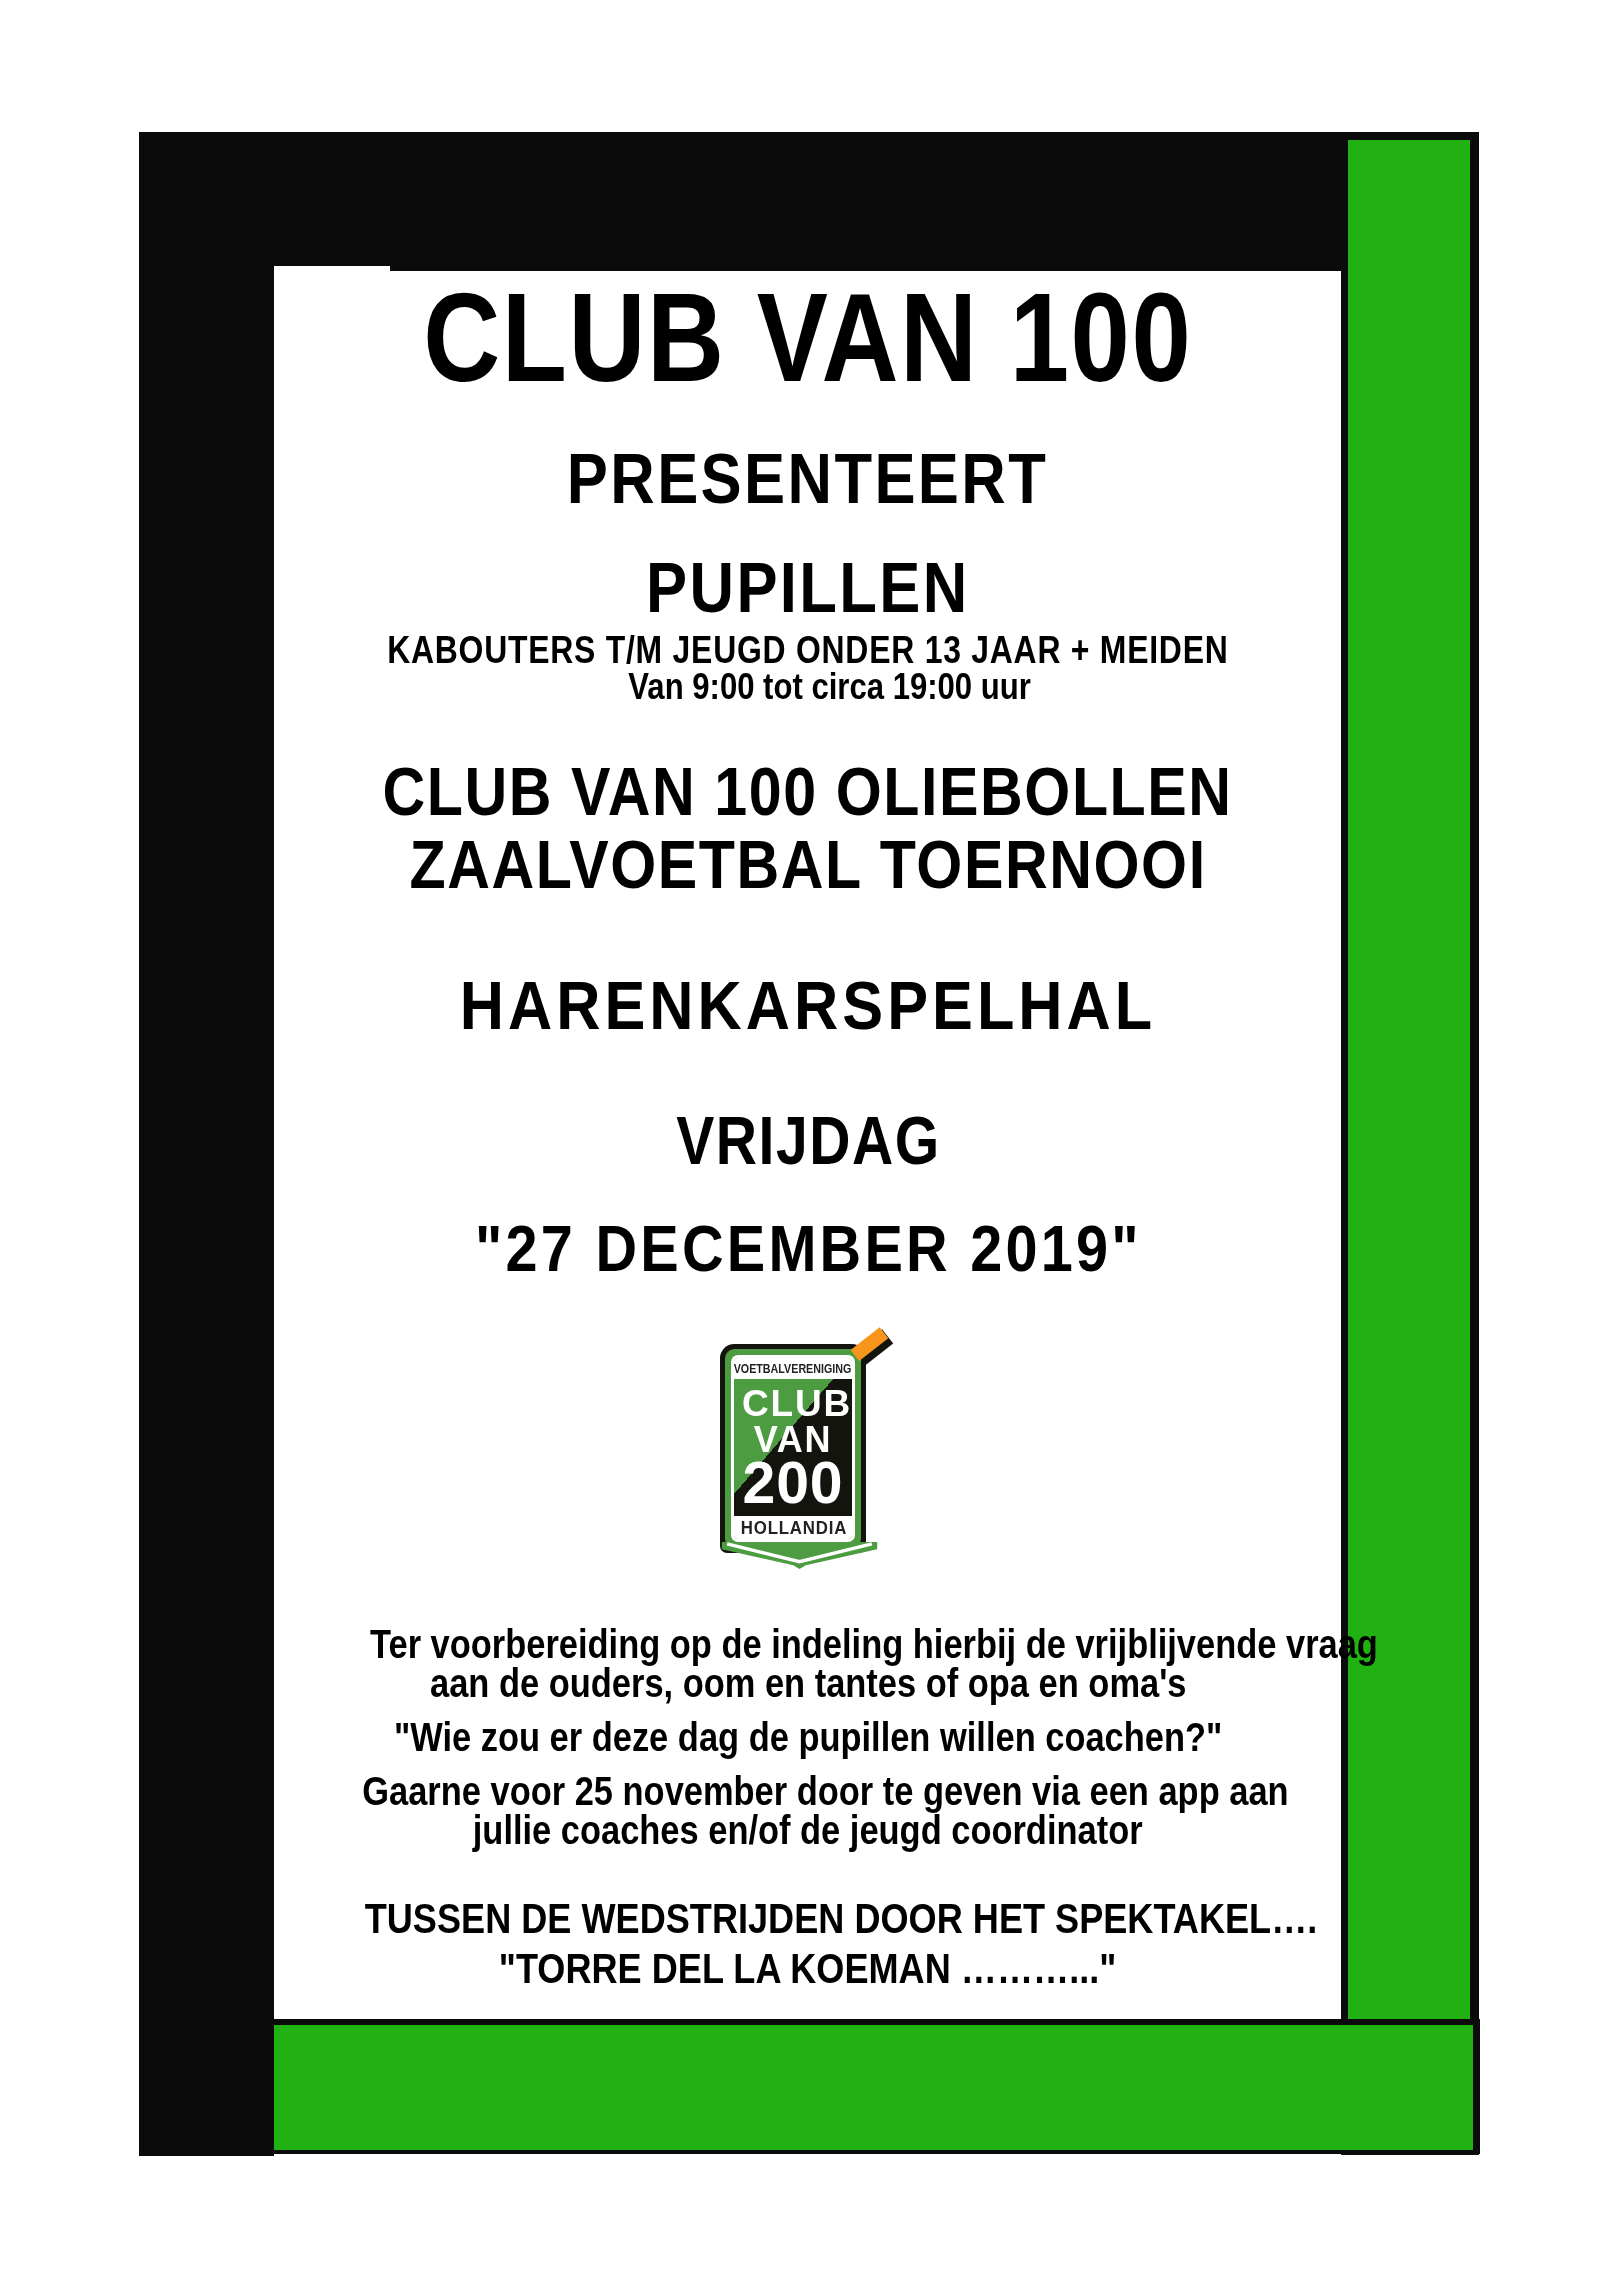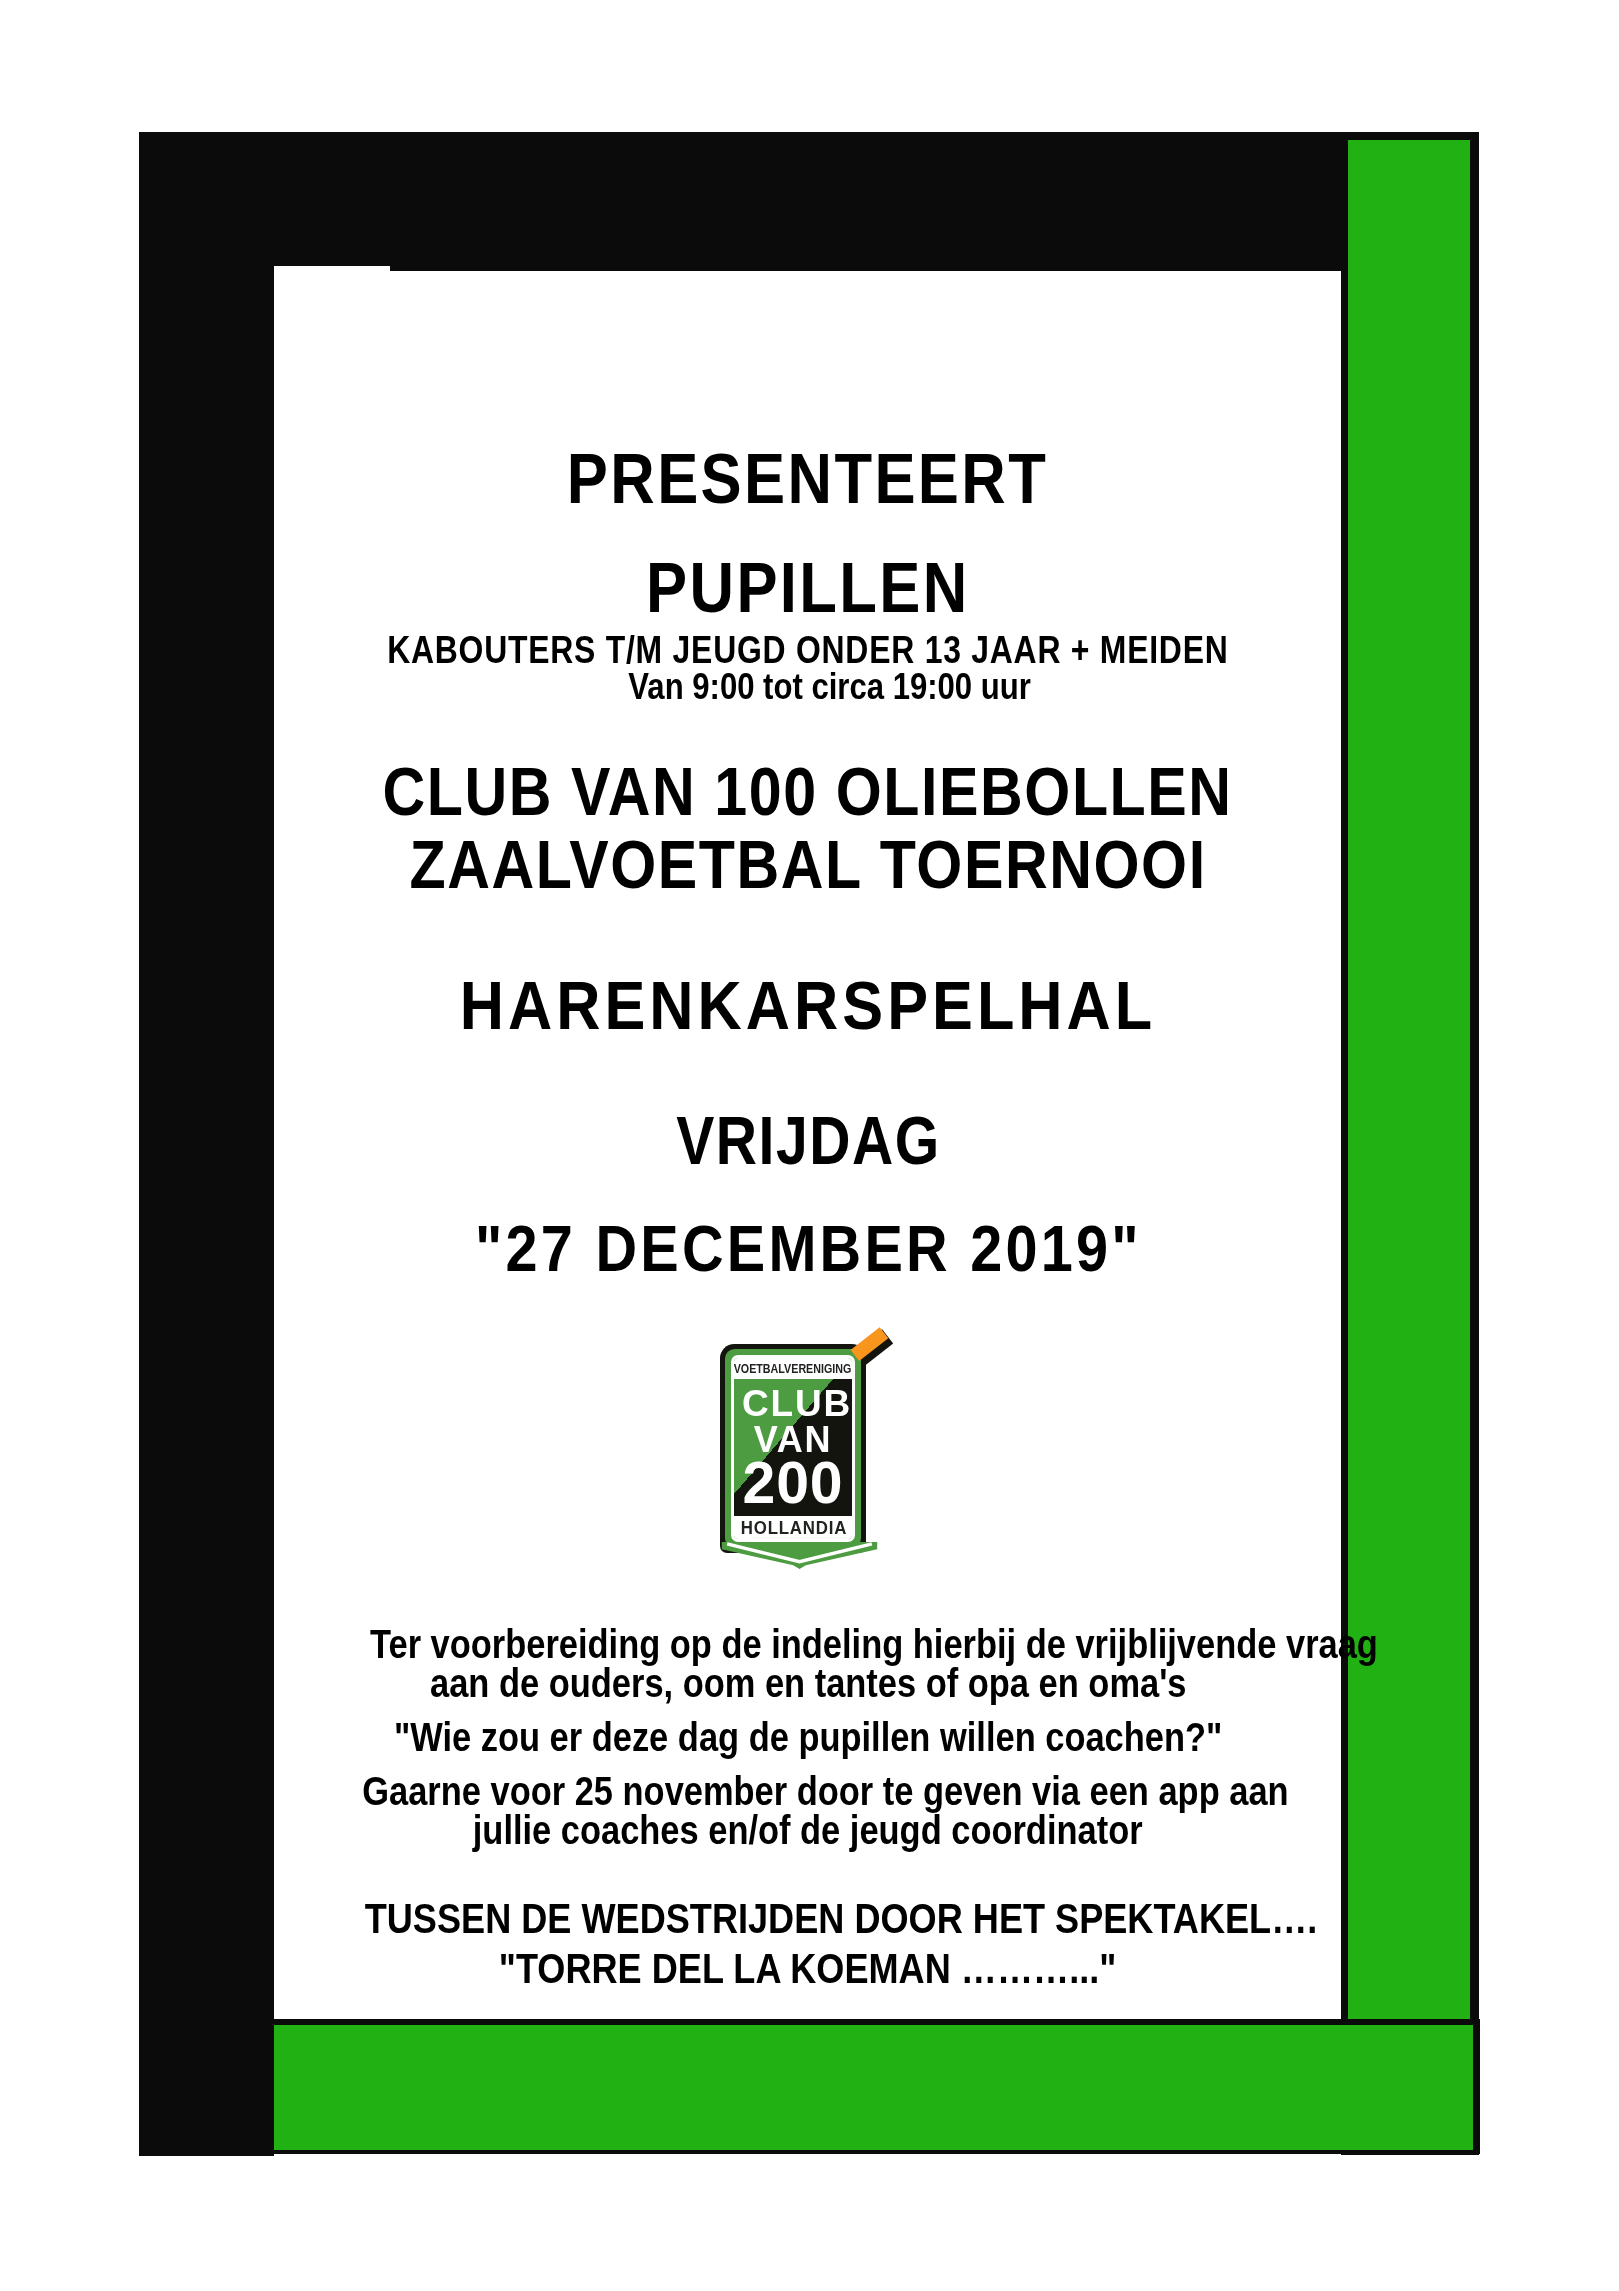--- a/index.html
+++ b/index.html
@@ -50,20 +50,21 @@
 <div class="page">
 
   <div class="abs bar-top"></div>
   <div class="abs bar-step"></div>
   <div class="abs bar-left"></div>
   <div class="abs col-right"></div>
   <div class="abs bar-rgreen"></div>
   <div class="abs bar-bblack"></div>
   <div class="abs bar-bgreen"></div>
 
+  <div class="line" style="top:274px;font-size:127px;letter-spacing:1.8px;"><span class="cx sx84">CLUB VAN 100</span></div>
   <div class="line" style="top:444px;font-size:70px;letter-spacing:2.7px;"><span class="cx sx88">PRESENTEERT</span></div>
   <div class="line" style="top:553px;font-size:70px;letter-spacing:2.7px;"><span class="cx sx88">PUPILLEN</span></div>
   <div class="line" style="top:631px;font-size:38px;letter-spacing:0.9px;"><span class="cx sx84">KABOUTERS T/M JEUGD ONDER 13 JAAR + MEIDEN</span></div>
   <div class="line" style="top:668px;font-size:37px;padding-left:22px;"><span class="cx sx84">Van 9:00 tot circa 19:00 uur</span></div>
 
   <div class="line" style="top:757px;font-size:68px;letter-spacing:1.8px;"><span class="cx sx87">CLUB VAN 100 OLIEBOLLEN</span></div>
   <div class="line" style="top:830px;font-size:68px;letter-spacing:1.8px;"><span class="cx sx87">ZAALVOETBAL TOERNOOI</span></div>
 
   <div class="line" style="top:1106px;font-size:68px;letter-spacing:1.8px;"><span class="cx sx84">VRIJDAG</span></div>
   <div class="line" style="top:971px;font-size:68px;letter-spacing:4.5px;"><span class="cx sx90">HARENKARSPELHAL</span></div>

